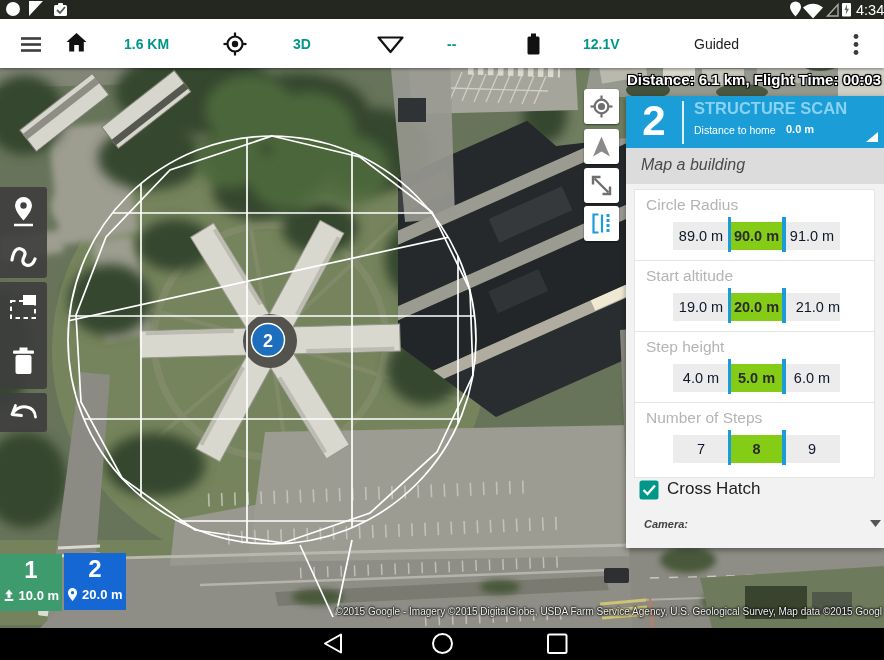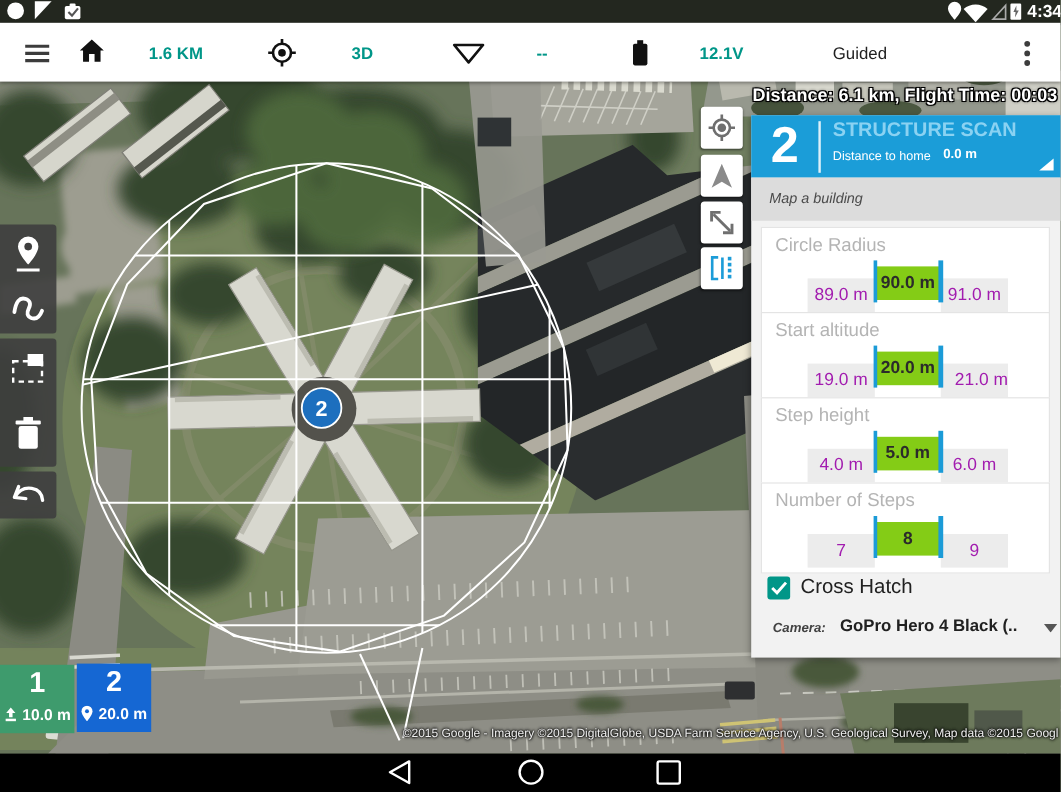--- a/index.html
+++ b/index.html
@@ -1,35 +1,35 @@
 <!DOCTYPE html>
 <html><head>
 <meta charset="utf-8">
 <style>
   html,body{margin:0;padding:0;}
   body{font-family:"Liberation Sans", sans-serif;}
   .screen{position:relative;width:884px;height:660px;overflow:hidden;background:#6e7a61;}
   .abs{position:absolute;}
-  .statusbar{position:absolute;left:0;top:0;width:884px;height:21px;background:rgba(3,3,3,0.68);font-weight:bold;}
+  .statusbar{position:absolute;left:0;top:0;width:884px;height:21px;background:rgba(3,3,3,0.68);}
   .toolbar{position:absolute;left:0;top:19px;width:884px;height:49px;background:#ffffff;box-shadow:0 1px 3px rgba(0,0,0,0.4);}
   .tb-teal{color:#009688;font-weight:bold;font-size:14px;position:absolute;top:17px;}
   .tb-black{color:#212121;font-size:14px;position:absolute;top:17px;}
   .panel{position:absolute;left:626px;top:96px;width:258px;height:452px;background:#f2f2f2;box-shadow:0 2px 6px rgba(0,0,0,0.4);}
   .phead{position:absolute;left:0;top:0;width:258px;height:52px;background:#1b9dd8;}
   .pnum{position:absolute;left:0;top:0;width:56px;height:52px;color:#fff;font-size:42px;font-weight:bold;text-align:center;line-height:50px;}
   .pdiv{position:absolute;left:56px;top:5px;width:2px;height:43px;background:rgba(255,255,255,0.85);}
   .ptitle{position:absolute;left:68px;top:3px;color:#8ad2f2;font-size:16.5px;font-weight:bold;white-space:nowrap;}
   .psub{position:absolute;left:68px;top:28px;color:#fff;font-size:10.5px;}
   .psubv{position:absolute;left:160px;top:27px;color:#fff;font-size:11px;font-weight:bold;}
   .pcorner{position:absolute;right:6px;bottom:6px;width:0;height:0;border-left:12px solid transparent;border-bottom:10px solid #fff;}
-  .pband{position:absolute;left:0;top:52px;width:258px;height:36px;background:#dcdcdc;color:#4a4a4a;font-style:italic;font-size:12px;line-height:34px;padding-left:15px;box-sizing:border-box;}
+  .pband{position:absolute;left:0;top:52px;width:258px;height:36px;background:#dcdcdc;color:#4a4a4a;font-style:italic;font-size:16px;line-height:34px;padding-left:15px;box-sizing:border-box;}
   .sect{position:absolute;left:8px;width:241px;height:76px;background:#fff;border:1px solid #e4e4e4;box-sizing:border-box;}
   .slabel{position:absolute;left:11px;top:6px;color:#b4b4b4;font-size:15.5px;}
   .cell{position:absolute;height:28px;line-height:28px;text-align:center;font-size:14.5px;top:32px;}
-  .cside{background:#ececec;color:#a21caf;width:56px;margin-top:10px;}
+  .cside{background:#ececec;color:#0f172a;width:56px;}
   .cmid{background:#84cc16;color:#2b2b2b;font-weight:bold;width:55px;left:94px;}
   .cbar{position:absolute;top:27px;width:3.5px;height:35px;background:#1b9bd7;}
   .chip{position:absolute;width:62px;height:57px;color:#fff;text-align:center;}
   .chipnum{font-size:24px;font-weight:bold;line-height:31px;}
   .chipval{font-size:13px;font-weight:bold;margin-top:3px;}
   .navbar{position:absolute;left:0;top:628px;width:884px;height:32px;background:#000;}
   .ltool{position:absolute;left:0;width:47px;background:rgba(62,62,62,0.9);border-radius:0 3px 3px 0;}
   .attrib{position:absolute;right:2px;top:606px;width:600px;text-align:right;color:#f0f0f0;font-size:10px;text-shadow:0 0 2px #000,0 0 2px #000,0 0 3px #000;}
   .distance{position:absolute;right:3px;top:71px;color:#fff;font-size:15px;font-weight:bold;text-shadow:-1px -1px 0 #000,1px -1px 0 #000,-1px 1px 0 #000,1px 1px 0 #000,0 0 3px #000;}
   .mapbtn{position:absolute;left:584px;width:35px;height:35px;background:#fff;border-radius:3px;box-shadow:0 1px 2px rgba(0,0,0,0.5);}
@@ -413,21 +413,20 @@
       <div class="cell cside" style="left:149px;">9</div>
       <div class="cbar" style="left:92.5px;"></div>
       <div class="cbar" style="left:147px;"></div>
     </div>
     <svg class="abs" style="left:13px;top:384px" width="20" height="20" viewBox="0 0 20 20">
         <rect x="0.5" y="0.5" width="19" height="19" rx="2.5" fill="#009688"></rect>
         <path d="M4.5 10 l4 4 l7.5 -8.5" stroke="#fff" stroke-width="2.4" fill="none"></path>
       </svg>
     <div class="abs" style="left:41px;top:383px;font-size:17px;color:#212121;">Cross Hatch</div>
     <div class="abs" style="left:18px;top:422px;font-style:italic;font-size:11px;font-weight:bold;color:#424242;">Camera:</div>
-    <div class="abs" style="left:74px;top:417px;font-size:14px;font-weight:bold;color:#212121;">GoPro Hero 4 Black (..</div>
     <svg class="abs" style="left:244px;top:424px" width="11" height="7" viewBox="0 0 11 7">
         <path d="M0 0 h11 l-5.5 7 z" fill="#555"></path>
       </svg>
   </div>
 
   <div class="chip" style="left:0;top:554px;background:#3e9b6d;">
     <div class="chipnum">1</div>
     <div class="chipval"><svg width="12" height="13" viewBox="0 0 14 14" style="vertical-align:-2px">
           <path d="M7 0 l4.5 5.5 h-2.8 v4 h-3.4 v-4 H2.5 z" fill="#fff"></path>
           <rect x="2" y="11" width="10" height="2.4" fill="#fff"></rect>

